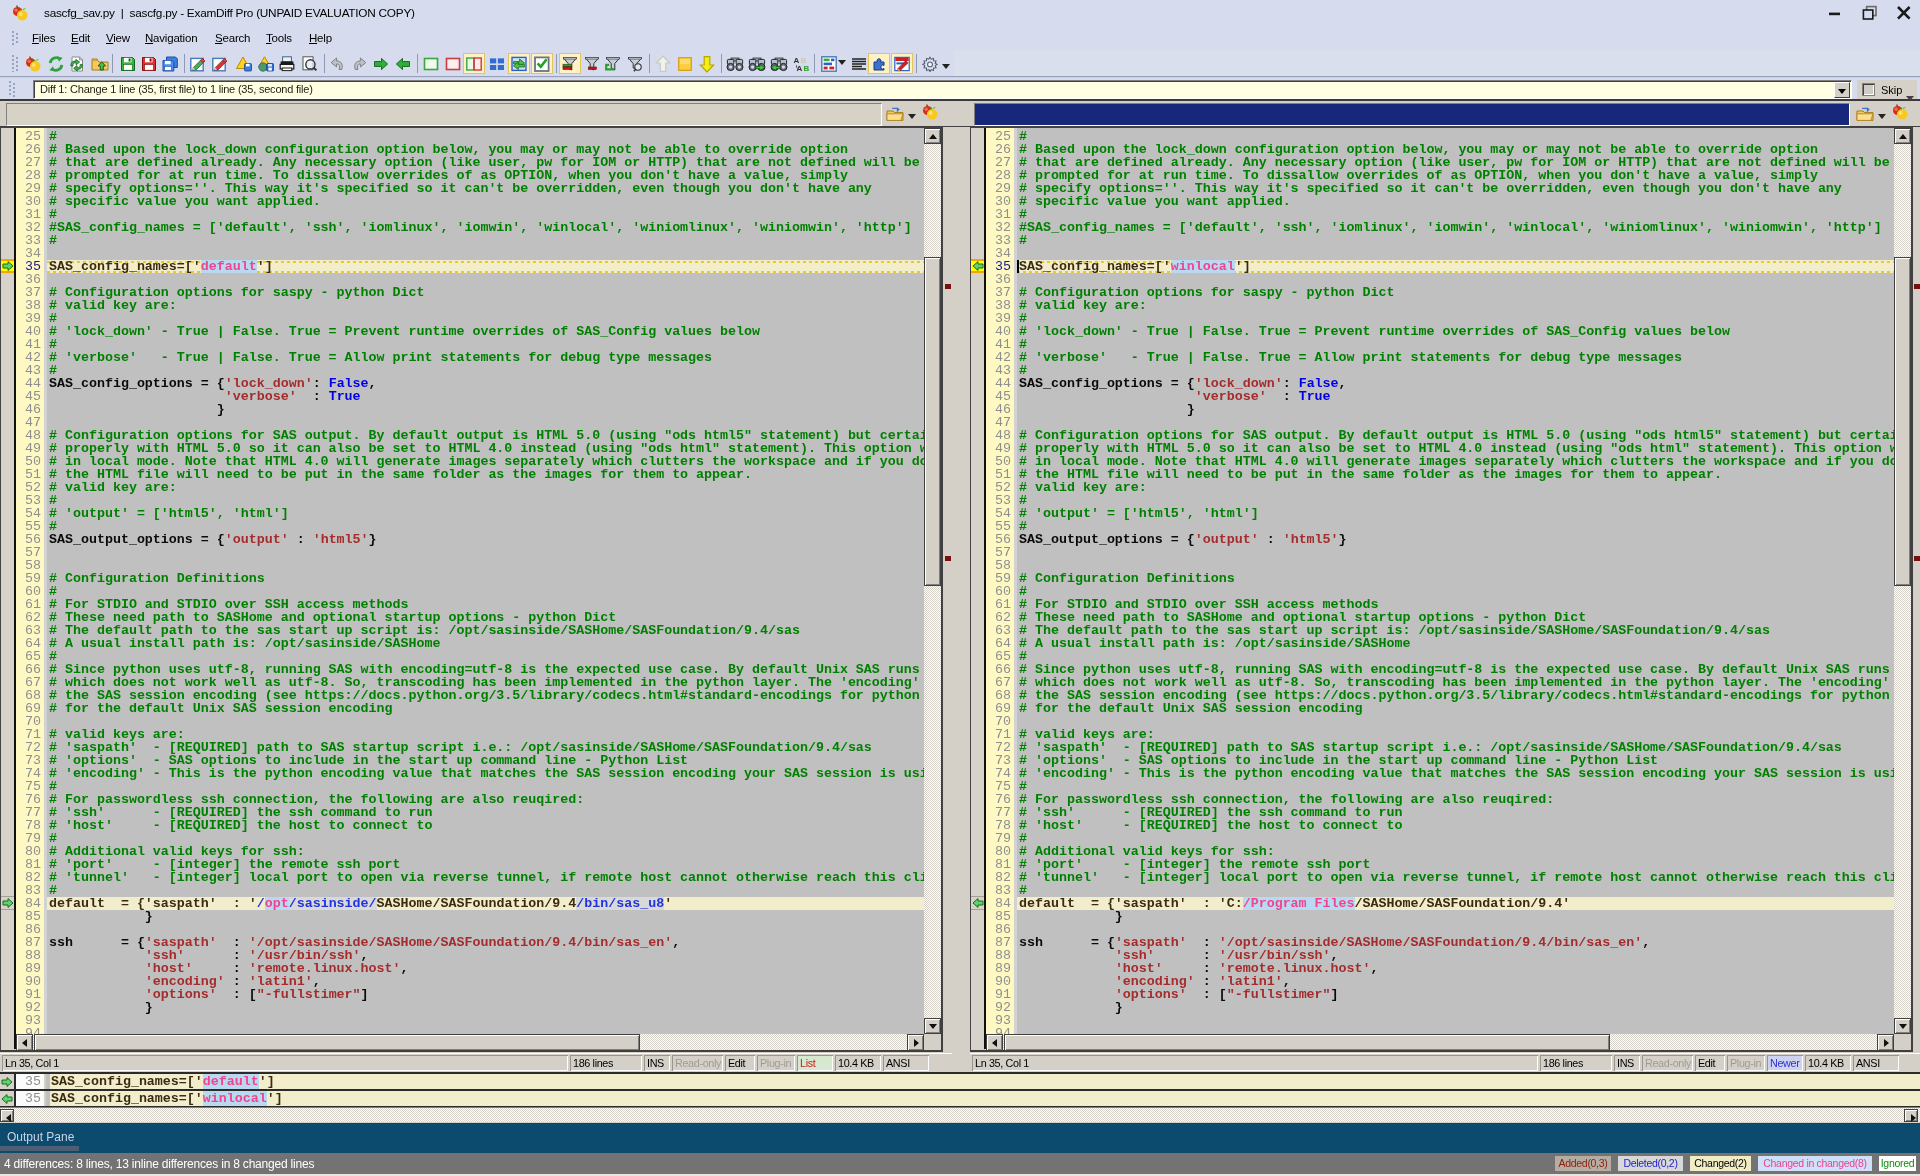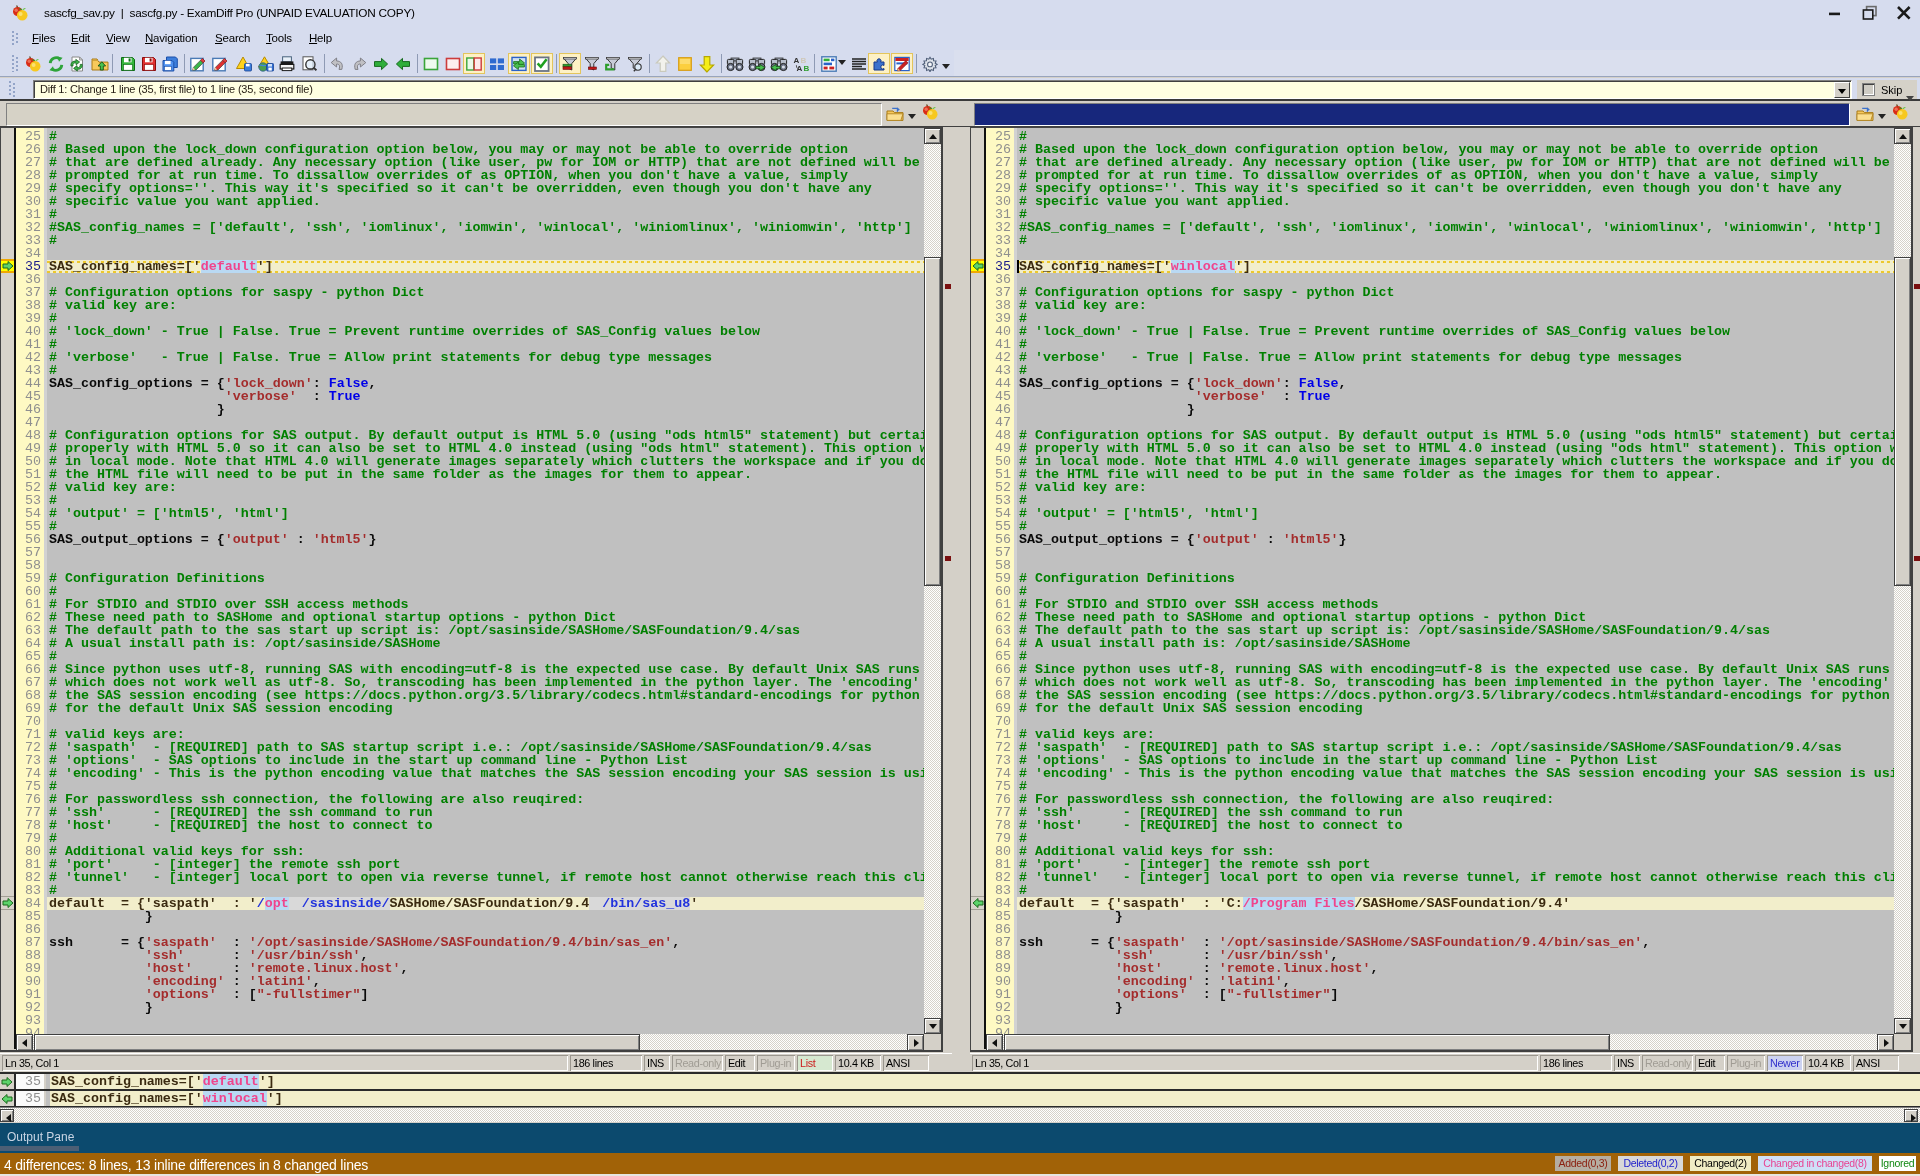--- a/index.html
+++ b/index.html
@@ -38,21 +38,21 @@
 .code{position:absolute;left:44px;top:1px;width:880px;height:906px;background:#c0c0c0;border-left:3px solid #d2d2d2;overflow:hidden;font-family:"Liberation Mono",monospace;font-size:13.32px;font-weight:bold;color:#0a0a0a;padding-top:1.5px;}
 .cl{height:13px;line-height:13px;white-space:pre;padding-left:2px;position:relative;}
 .cl span{display:inline-block;height:13px;}
 .c{color:#008000;}
 .s{color:#a42c2c;}
 .b{color:#0000e8;}
 .k{color:#0a0a0a;}
 .t{color:#3a2a10;}
 .bb{color:#2233dd;}
 .pk{color:#f0448c;background:#b9d9f3;}
-.dl{color:#2233dd;background:#d9d9d9;padding-left:13px;}
+.dl{color:#2233dd;background:#d9d9d9;}
 .chg{background:#f2eecb;}
 .cd{background-image:repeating-linear-gradient(90deg,#edc82c 0 3px,rgba(0,0,0,0) 3px 6px),repeating-linear-gradient(90deg,#edc82c 0 3px,rgba(0,0,0,0) 3px 6px);background-size:100% 2px,100% 2px;background-position:0 1px,0 11px;background-repeat:no-repeat,no-repeat;}
 .caret{position:absolute;left:0px;top:0;width:2px;height:13px;background:#000;}
 .mark{position:absolute;left:1px;width:13px;height:14px;display:flex;align-items:center;justify-content:center;border-top:1px solid #a4a096;border-bottom:1px solid #a4a096;}
 .mark.mcur{background:#ffff00;border-top:2px solid #f0a800;border-bottom:2px solid #f0a800;}
 .vsb{position:absolute;top:128px;width:17px;height:906px;}
 .sbtn{position:absolute;width:17px;height:16px;background:#d4d0c8;border:1px solid #404040;box-shadow:inset 1px 1px 0 #fff,inset -1px -1px 0 #808080;}
 .sbtn.up:after{content:"";position:absolute;left:4px;top:5px;border-left:4px solid transparent;border-right:4px solid transparent;border-bottom:5px solid #111;}
 .sbtn.dn:after{content:"";position:absolute;left:4px;top:5px;border-left:4px solid transparent;border-right:4px solid transparent;border-top:5px solid #111;}
 .sbtn.lt:after{content:"";position:absolute;left:5px;top:4px;border-top:4px solid transparent;border-bottom:4px solid transparent;border-right:5px solid #111;}
@@ -69,21 +69,21 @@
 #botpane{position:absolute;left:0;top:1072px;width:1920px;height:36px;background:#d4d0c8;border-bottom:2px solid #2a2a2a;}
 .brow{position:absolute;left:0;width:1920px;height:17px;border-top:2px solid #2a2a2a;}
 .bgut{position:absolute;left:0;top:0;width:14px;height:15px;background:#d7d3ca;display:flex;align-items:center;justify-content:center;}
 .bnum{position:absolute;left:14px;top:0;width:30px;height:15px;background:#fbfbfb;border-left:2px solid #2a2a2a;font-family:"Liberation Mono",monospace;font-size:13.32px;line-height:15px;color:#8f8f8f;text-align:right;padding-right:3px;}
 .bsep{position:absolute;left:46px;top:0;width:4px;height:15px;background:#c0c0c0;}
 .bcode{position:absolute;left:50px;top:0;right:0;height:15px;background:#f2eecb;font-family:"Liberation Mono",monospace;font-size:13.32px;font-weight:bold;line-height:15px;white-space:pre;padding-left:1px;}
 #bsb{position:absolute;left:0;top:1107px;width:1920px;height:15px;background:conic-gradient(#fff 25%,#d6d2ca 0 50%,#fff 0 75%,#d6d2ca 0);background-size:2px 2px;border-top:1px solid #808080;}
 #outbar{position:absolute;left:0;top:1123px;width:1920px;height:29.5px;background:#0c4a6e;}
 #outtab{position:absolute;left:7px;top:7px;font-size:12px;color:#c8d4e4;}
 #outind{position:absolute;left:0;top:23px;width:79px;height:5px;background:#4c5f75;}
-#purple{position:absolute;left:0;top:1152.5px;width:1920px;height:21px;background:#a16207;color:#fff;font-size:14px;letter-spacing:-0.2px;}
+#purple{position:absolute;left:0;top:1152.5px;width:1920px;height:21px;background:#737373;color:#fff;font-size:12px;letter-spacing:-0.2px;}
 #ptext{position:absolute;left:4px;top:4px;}
 .pbox{position:absolute;top:1155.5px;height:15px;font-size:10.5px;letter-spacing:-0.3px;padding:1.5px 0 0 0;text-align:center;}
 #btm{position:absolute;left:0;top:1173.5px;width:1920px;height:2.5px;background:#e8e6e0;}
 .wbtn{position:absolute;top:0px;width:26px;height:26px;}
 </style></head><body>
 <div id="titlebar">
     <div class="abs" style="left:12px;top:5px;"><svg width="16" height="16" viewBox="0 0 16 16" style="">
         <circle cx="5.6" cy="6.6" r="4.6" fill="#d92b16"></circle>
         <circle cx="4.2" cy="5.2" r="1.7" fill="#f07a60" opacity="0.85"></circle>
         <path d="M5.5 2.2 L4.6 0.4" stroke="#5a3a10" stroke-width="1.2"></path>

